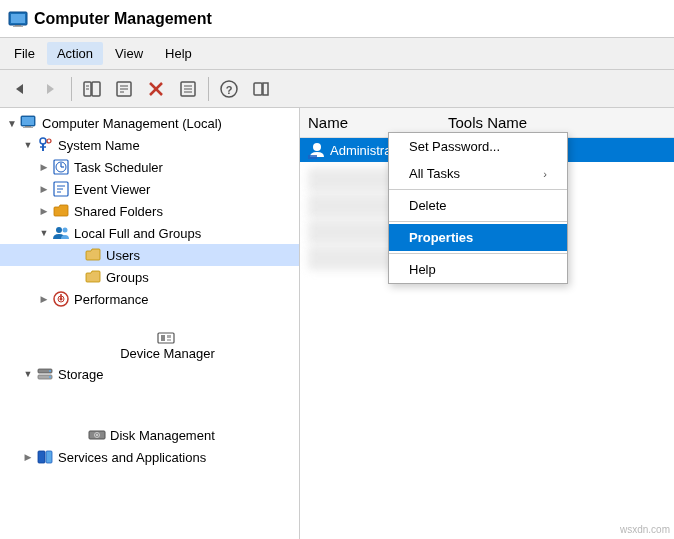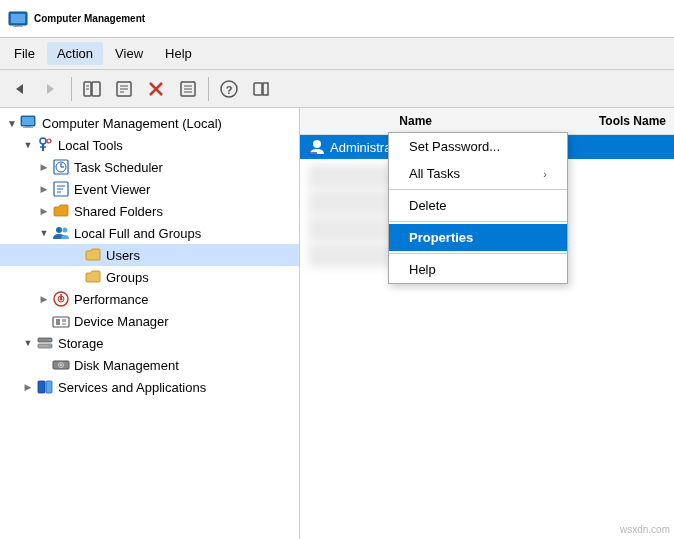--- a/index.html
+++ b/index.html
@@ -22,21 +22,21 @@
       padding: 0 8px;
       border-bottom: 1px solid #ccc;
       gap: 6px;
     }
     .title-bar-icon {
       width: 20px;
       height: 20px;
       flex-shrink: 0;
     }
     .title-bar-text {
-      font-size: 10px;
+      font-size: 16px;
       font-weight: 600;
       color: #000;
     }
 
     
     .menu-bar {
       background: #f0f0f0;
       height: 32px;
       display: flex;
       align-items: center;
@@ -138,24 +138,23 @@
       overflow: hidden;
       position: relative;
     }
     .right-pane-header {
       display: flex;
       background: #f5f5f5;
       border-bottom: 1px solid #ddd;
       padding: 4px 0;
     }
     .col-header {
-      font-weight: 700;
-      font-size: 12px;
+      font-weight: 400;
+      font-size: 15px;
       padding: 2px 8px;
-      text-align: right;
     }
     .col-name { width: 140px; }
     .col-fullname { flex: 1; }
 
     .right-pane-content {
       padding: 0;
     }
 
     
     .user-row {
@@ -327,21 +326,21 @@
       <div class="tree-node" style="padding-left:20px;">
         <span class="tree-expand" style="font-size:9px;">▼</span>
         <span class="tree-icon">
           <svg width="18" height="18" viewBox="0 0 18 18">
             <circle cx="7" cy="5" r="3" fill="none" stroke="#2060c0" stroke-width="1.5"></circle>
             <line x1="7" y1="8" x2="7" y2="15" stroke="#2060c0" stroke-width="2"></line>
             <line x1="4" y1="11" x2="10" y2="11" stroke="#2060c0" stroke-width="1.5"></line>
             <circle cx="13" cy="5" r="2" fill="none" stroke="#c0392b" stroke-width="1.2"></circle>
           </svg>
         </span>
-        <span class="tree-label">Local Tools</span>
+        <span class="tree-label">System Name</span>
       </div>
 
       <div class="tree-node" style="padding-left:36px;">
         <span class="tree-expand" style="font-size:9px;color:#777;">▶</span>
         <span class="tree-icon">
           <svg width="18" height="18" viewBox="0 0 18 18">
             <rect x="2" y="2" width="14" height="14" rx="1" fill="none" stroke="#2060c0" stroke-width="1.2"></rect>
             <circle cx="9" cy="9" r="5" fill="none" stroke="#2060c0" stroke-width="1"></circle>
             <line x1="9" y1="5" x2="9" y2="9" stroke="#2060c0" stroke-width="1.2"></line>
             <line x1="9" y1="9" x2="12" y2="9" stroke="#2060c0" stroke-width="1.2"></line>
@@ -412,21 +411,21 @@
           <svg width="18" height="18" viewBox="0 0 18 18">
             <circle cx="9" cy="9" r="7" fill="none" stroke="#c0392b" stroke-width="1.5"></circle>
             <circle cx="9" cy="9" r="3" fill="none" stroke="#c0392b" stroke-width="1"></circle>
             <line x1="9" y1="9" x2="9" y2="4" stroke="#c0392b" stroke-width="1.5"></line>
             <circle cx="9" cy="9" r="1.5" fill="#c0392b"></circle>
           </svg>
         </span>
         <span class="tree-label">Performance</span>
       </div>
 
-      <div class="tree-node" style="padding-left:36px;">
+      <div class="tree-node" style="padding-left:36px;flex-direction:column;">
         <span class="tree-expand" style="width:16px;display:inline-block;"></span>
         <span class="tree-icon">
           <svg width="18" height="18" viewBox="0 0 18 18">
             <rect x="1" y="5" width="16" height="10" rx="1" fill="none" stroke="#555" stroke-width="1.2"></rect>
             <rect x="4" y="7" width="4" height="6" fill="#888"></rect>
             <rect x="10" y="7" width="4" height="3" fill="#aaa"></rect>
             <rect x="10" y="11" width="4" height="2" fill="#bbb"></rect>
           </svg>
         </span>
         <span class="tree-label">Device Manager</span>
@@ -438,21 +437,21 @@
           <svg width="18" height="18" viewBox="0 0 18 18">
             <rect x="2" y="4" width="14" height="4" rx="1" fill="#888" stroke="#555" stroke-width="0.8"></rect>
             <rect x="2" y="10" width="14" height="4" rx="1" fill="#aaa" stroke="#777" stroke-width="0.8"></rect>
             <circle cx="14" cy="6" r="1" fill="#5ba8e8"></circle>
             <circle cx="14" cy="12" r="1" fill="#5ba8e8"></circle>
           </svg>
         </span>
         <span class="tree-label">Storage</span>
       </div>
 
-      <div class="tree-node" style="padding-left:36px;">
+      <div class="tree-node" style="padding-left:72px;margin-top:39px;">
         <span class="tree-expand" style="width:16px;display:inline-block;"></span>
         <span class="tree-icon">
           <svg width="18" height="18" viewBox="0 0 18 18">
             <rect x="1" y="5" width="16" height="8" rx="1" fill="#888" stroke="#555" stroke-width="1"></rect>
             <circle cx="9" cy="9" r="2.5" fill="none" stroke="#ccc" stroke-width="1"></circle>
             <circle cx="9" cy="9" r="1" fill="#ddd"></circle>
           </svg>
         </span>
         <span class="tree-label">Disk Management</span>
       </div>

